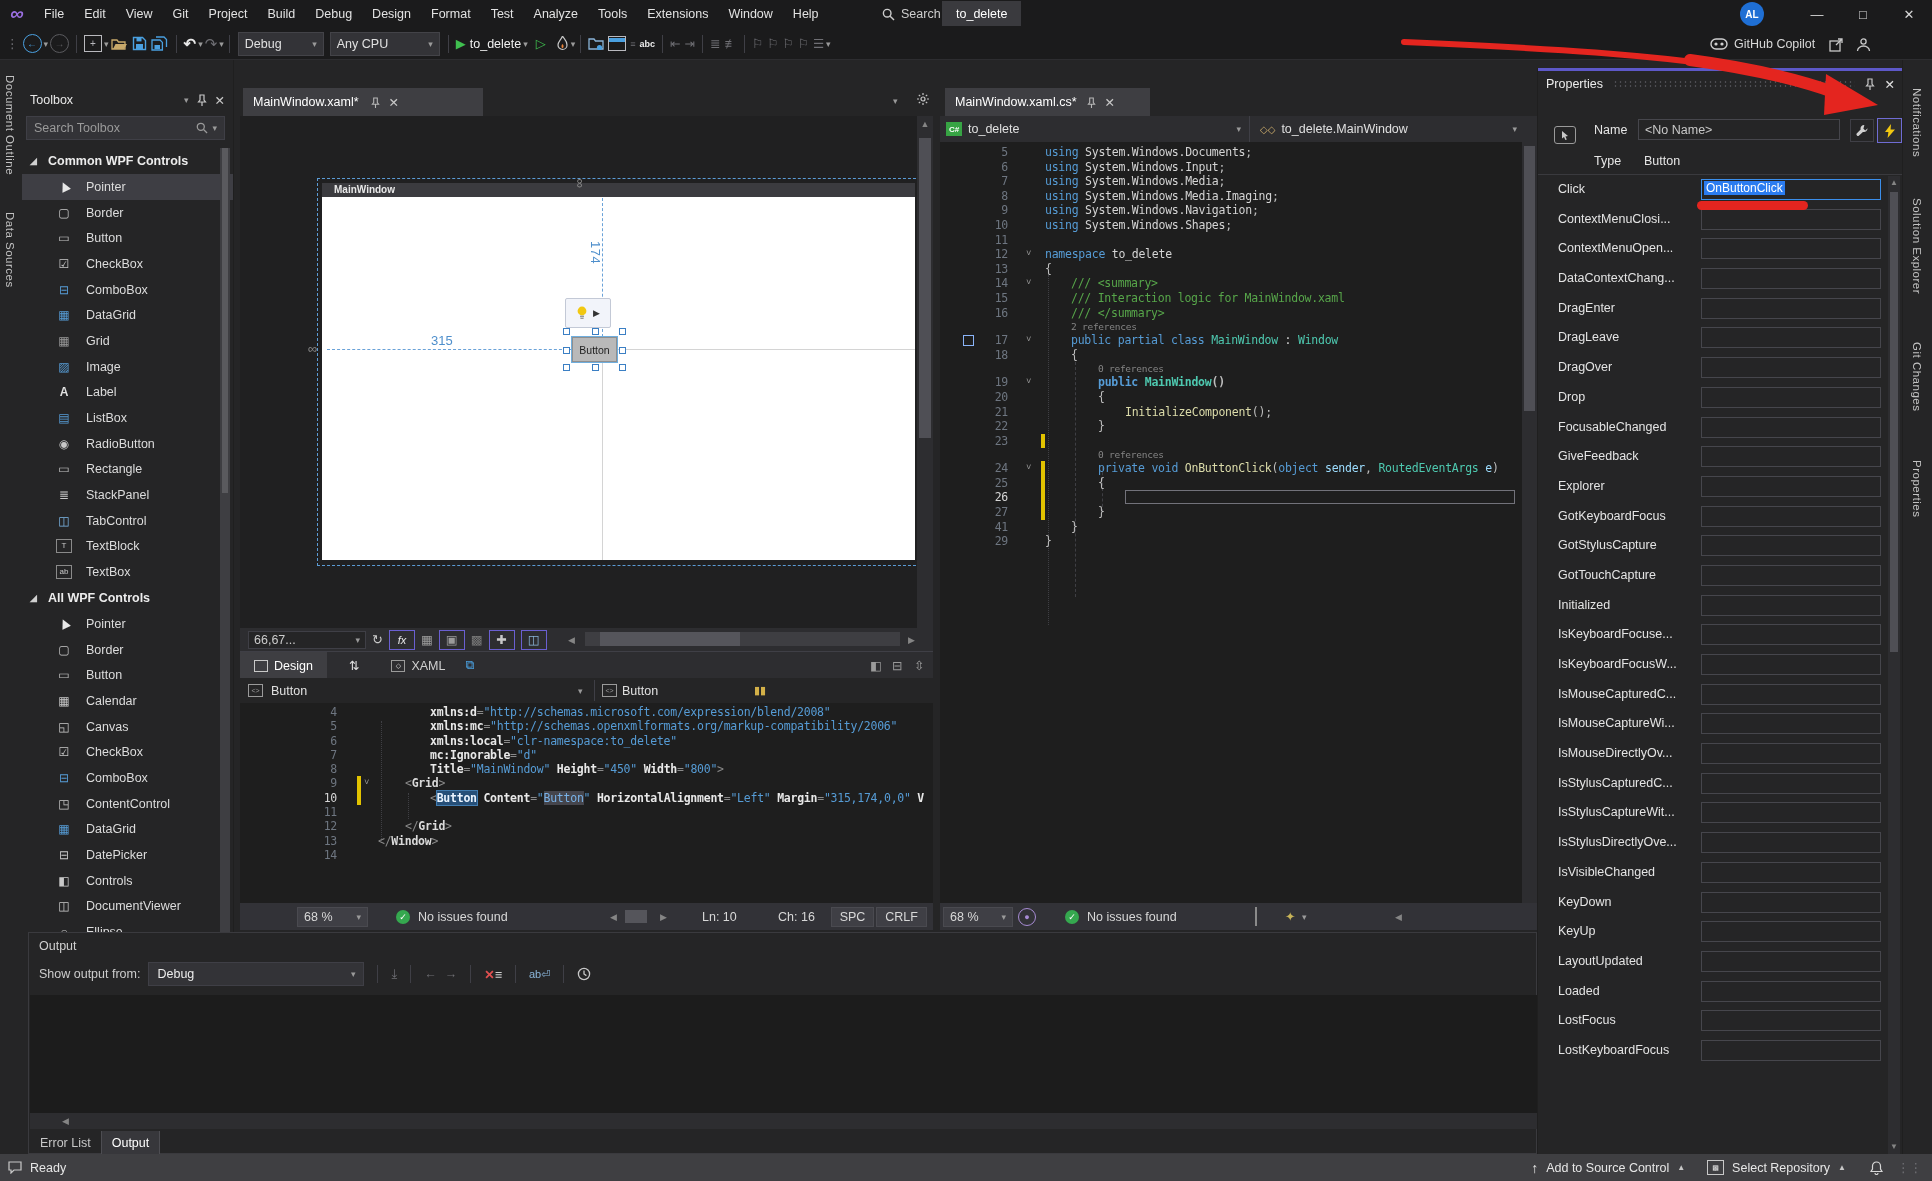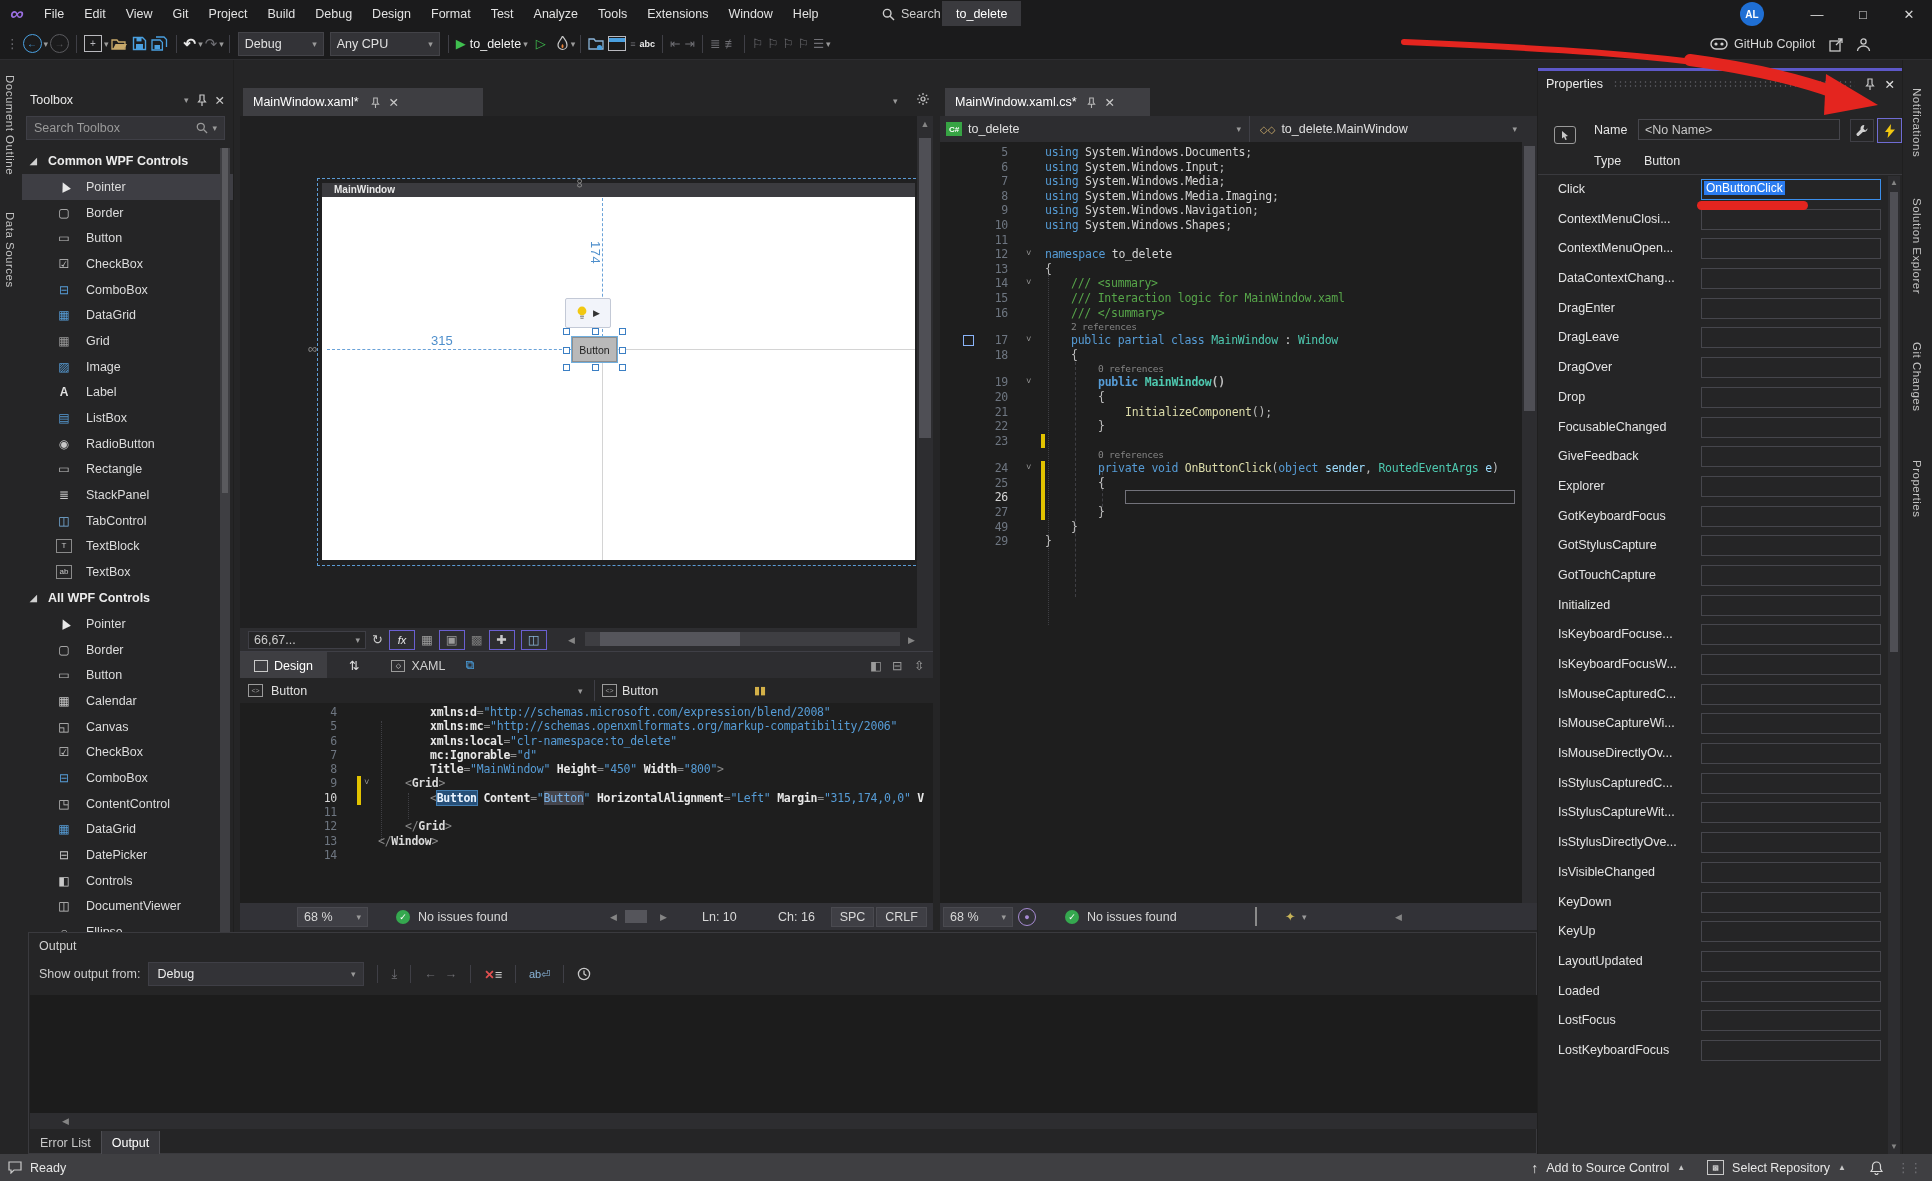--- a/index.html
+++ b/index.html
@@ -576,21 +576,21 @@
         <div class="cl" style="height: 14.6px; line-height: 14.6px;"><span class="num" style="width: 68px;">19</span><span class="fold" style="left: 86px;">˅</span><span style="position: absolute; left: 158px; top: 0px; white-space: pre; font-weight: bold;"><span class="tk-kw">public</span><span class="tk-sp"> </span><span class="tk-ty">MainWindow</span><span class="tk-pn">()</span></span></div>
         <div class="cl" style="height: 14.6px; line-height: 14.6px;"><span class="num" style="width: 68px;">20</span><span style="position: absolute; left: 158px; top: 0px; white-space: pre;"><span class="tk-pn">{</span></span></div>
         <div class="cl" style="height: 14.6px; line-height: 14.6px;"><span class="num" style="width: 68px;">21</span><span style="position: absolute; left: 185px; top: 0px; white-space: pre;"><span class="tk-mt">InitializeComponent</span><span class="tk-pn">();</span></span></div>
         <div class="cl" style="height: 14.6px; line-height: 14.6px;"><span class="num" style="width: 68px;">22</span><span style="position: absolute; left: 158px; top: 0px; white-space: pre;"><span class="tk-pn">}</span></span></div>
         <div class="cl" style="height: 14.6px; line-height: 14.6px;"><span class="num" style="width: 68px;">23</span><span class="chbar" style="left: 101px;"></span><span style="position: absolute; left: 105px; top: 0px; white-space: pre;"></span></div>
         <div class="lens" style="padding-left: 158px;">0 references</div>
         <div class="cl" style="height: 14.6px; line-height: 14.6px;"><span class="num" style="width: 68px;">24</span><span class="fold" style="left: 86px;">˅</span><span class="chbar" style="left: 101px;"></span><span style="position: absolute; left: 158px; top: 0px; white-space: pre;"><span class="tk-kw">private void</span><span class="tk-sp"> </span><span class="tk-mt">OnButtonClick</span><span class="tk-pn">(</span><span class="tk-kw">object</span><span class="tk-sp"> </span><span class="tk-pr">sender</span><span class="tk-pn">,</span><span class="tk-sp"> </span><span class="tk-ty">RoutedEventArgs</span><span class="tk-sp"> </span><span class="tk-pr">e</span><span class="tk-pn">)</span></span></div>
         <div class="cl" style="height: 14.6px; line-height: 14.6px;"><span class="num" style="width: 68px;">25</span><span class="chbar" style="left: 101px;"></span><span style="position: absolute; left: 158px; top: 0px; white-space: pre;"><span class="tk-pn">{</span></span></div>
         <div class="cl" style="height: 14.6px; line-height: 14.6px;"><span class="num br" style="width: 68px;">26</span><span class="chbar" style="left: 101px;"></span><span style="position: absolute; left: 185px; top: 0px; white-space: pre;"></span><span style="position: absolute; left: 185px; top: 0px; width: 390px; height: 13.6px; border: 1px solid rgb(114, 114, 122); box-sizing: border-box;"></span></div>
         <div class="cl" style="height: 14.6px; line-height: 14.6px;"><span class="num" style="width: 68px;">27</span><span class="chbar" style="left: 101px;"></span><span style="position: absolute; left: 158px; top: 0px; white-space: pre;"><span class="tk-pn">}</span></span></div>
-        <div class="cl" style="height: 14.6px; line-height: 14.6px;"><span class="num" style="width: 68px;">49</span><span style="position: absolute; left: 131px; top: 0px; white-space: pre;"><span class="tk-pn">}</span></span></div>
+        <div class="cl" style="height: 14.6px; line-height: 14.6px;"><span class="num" style="width: 68px;">41</span><span style="position: absolute; left: 131px; top: 0px; white-space: pre;"><span class="tk-pn">}</span></span></div>
         <div class="cl" style="height: 14.6px; line-height: 14.6px;"><span class="num" style="width: 68px;">29</span><span style="position: absolute; left: 105px; top: 0px; white-space: pre;"><span class="tk-pn">}</span></span></div>
       </div>
 
     <div class="sbar" style="left:582px;top:82px;width:15px;height:761px;background:#2d2d30;">
       <div class="sthumb" style="left:2px;top:4px;width:11px;height:265px;background:#4f4f55;"></div>
     </div>
 
     <div class="statusrow" style="top:843px;">
       <div class="stbox" style="position:absolute;left:3px;width:70px;">
         <span>68 %</span>

